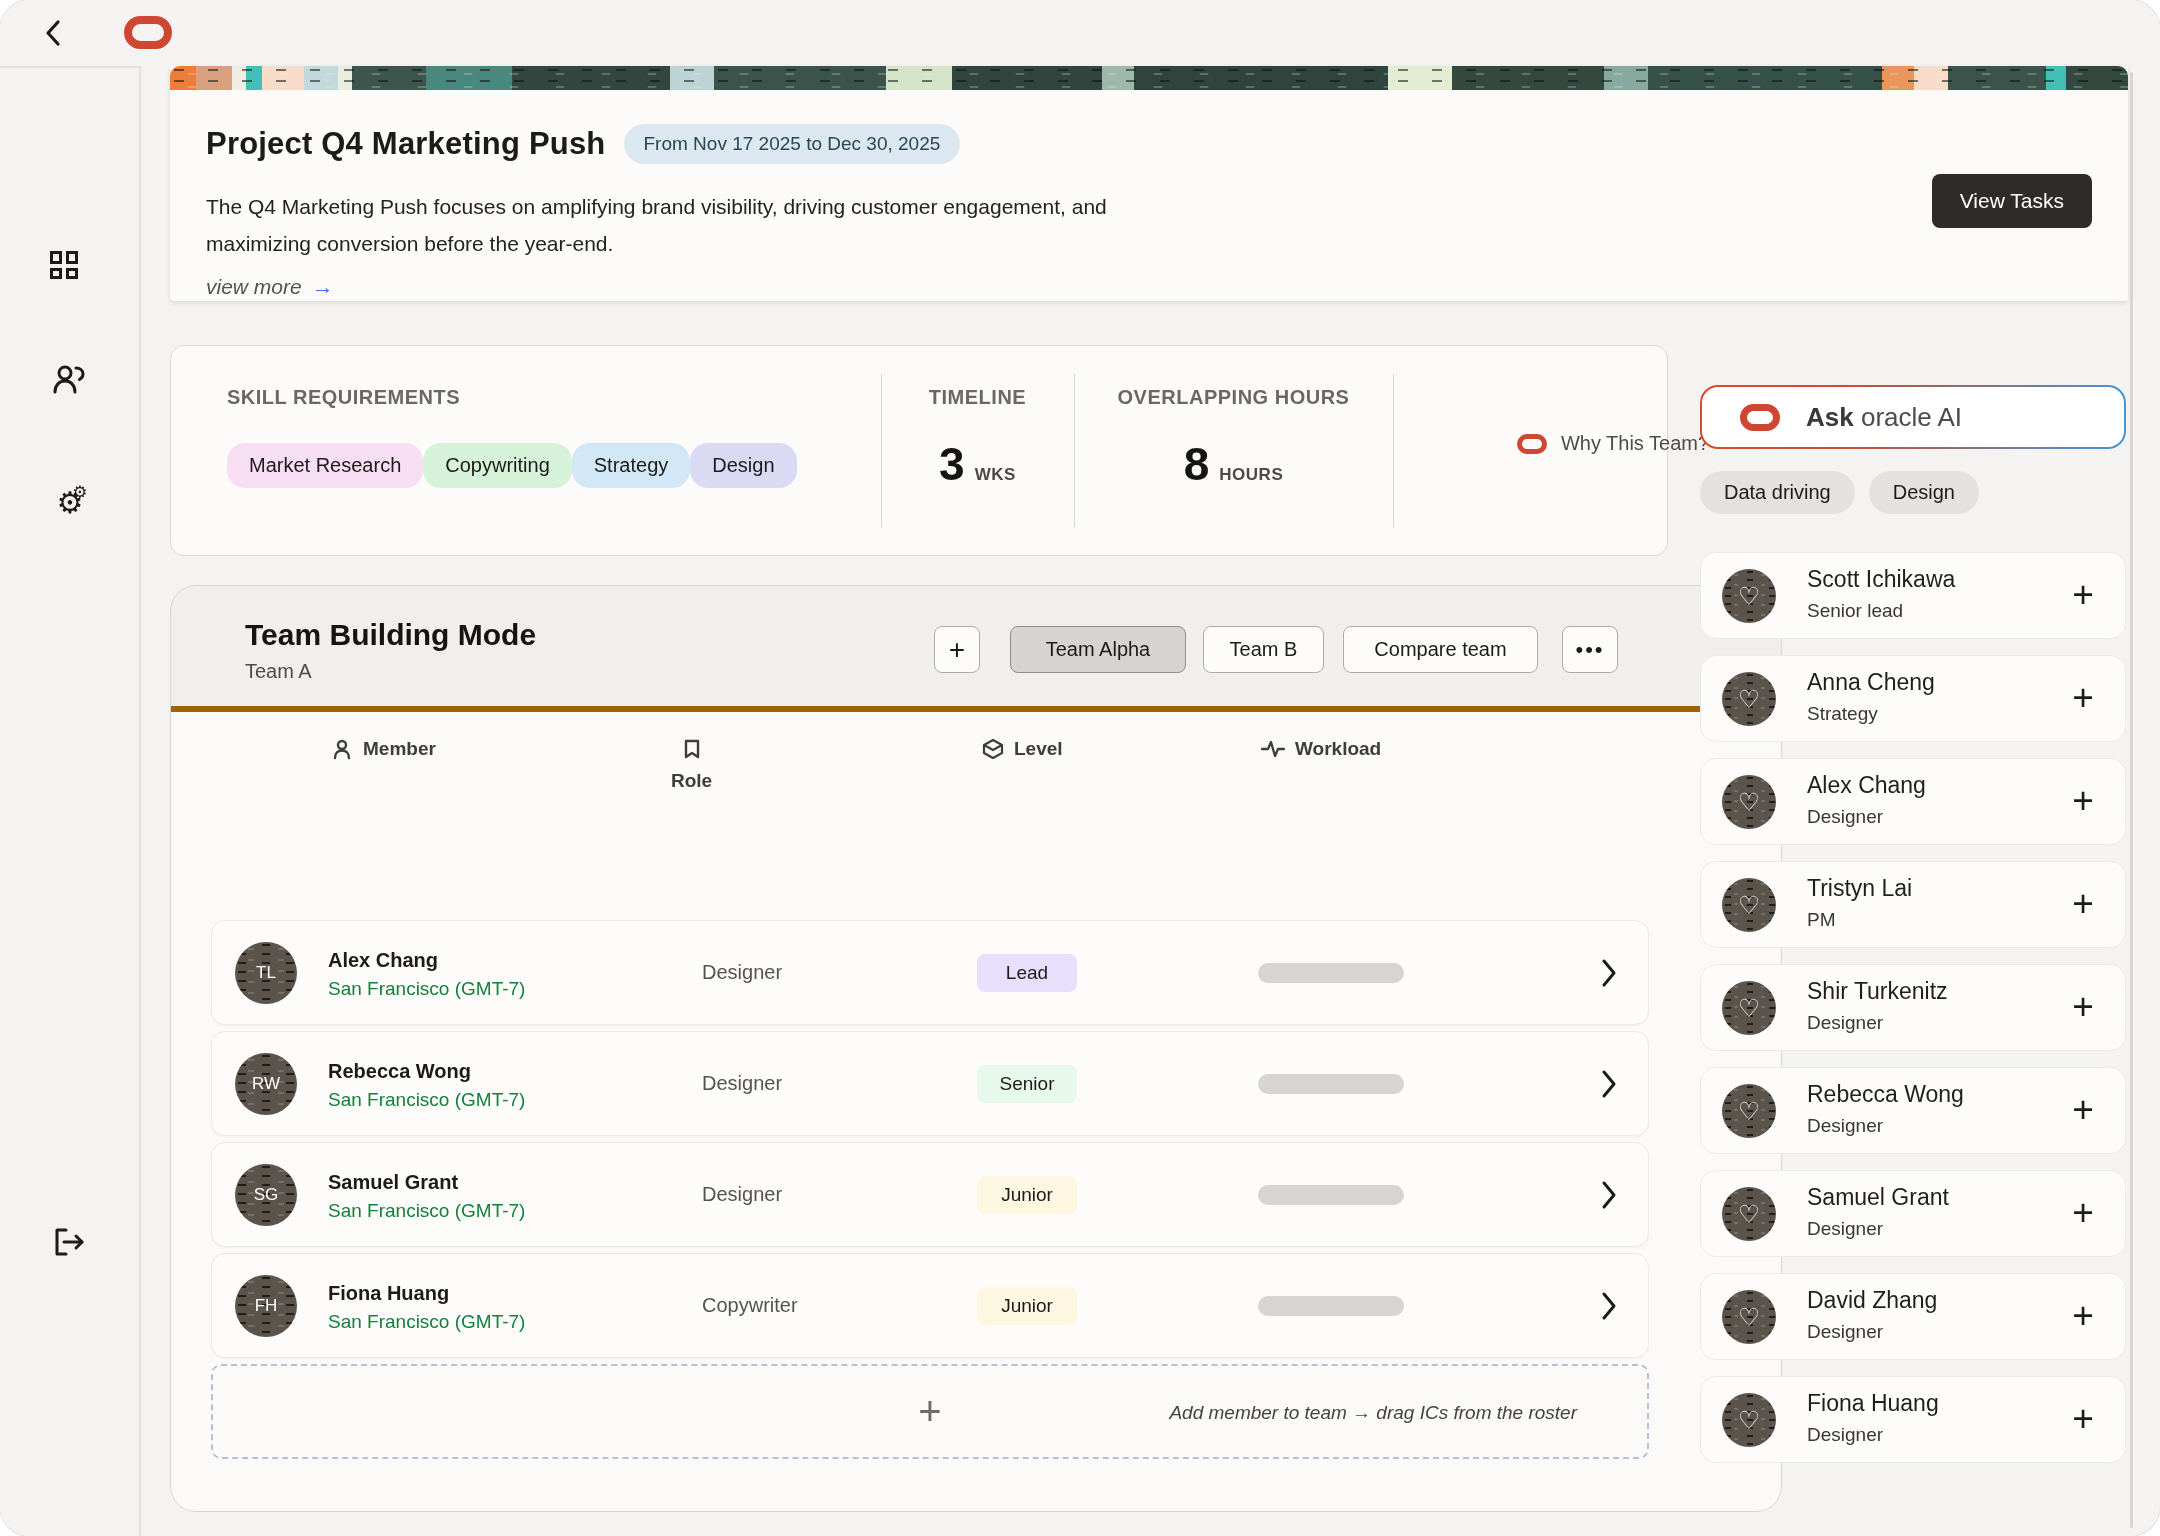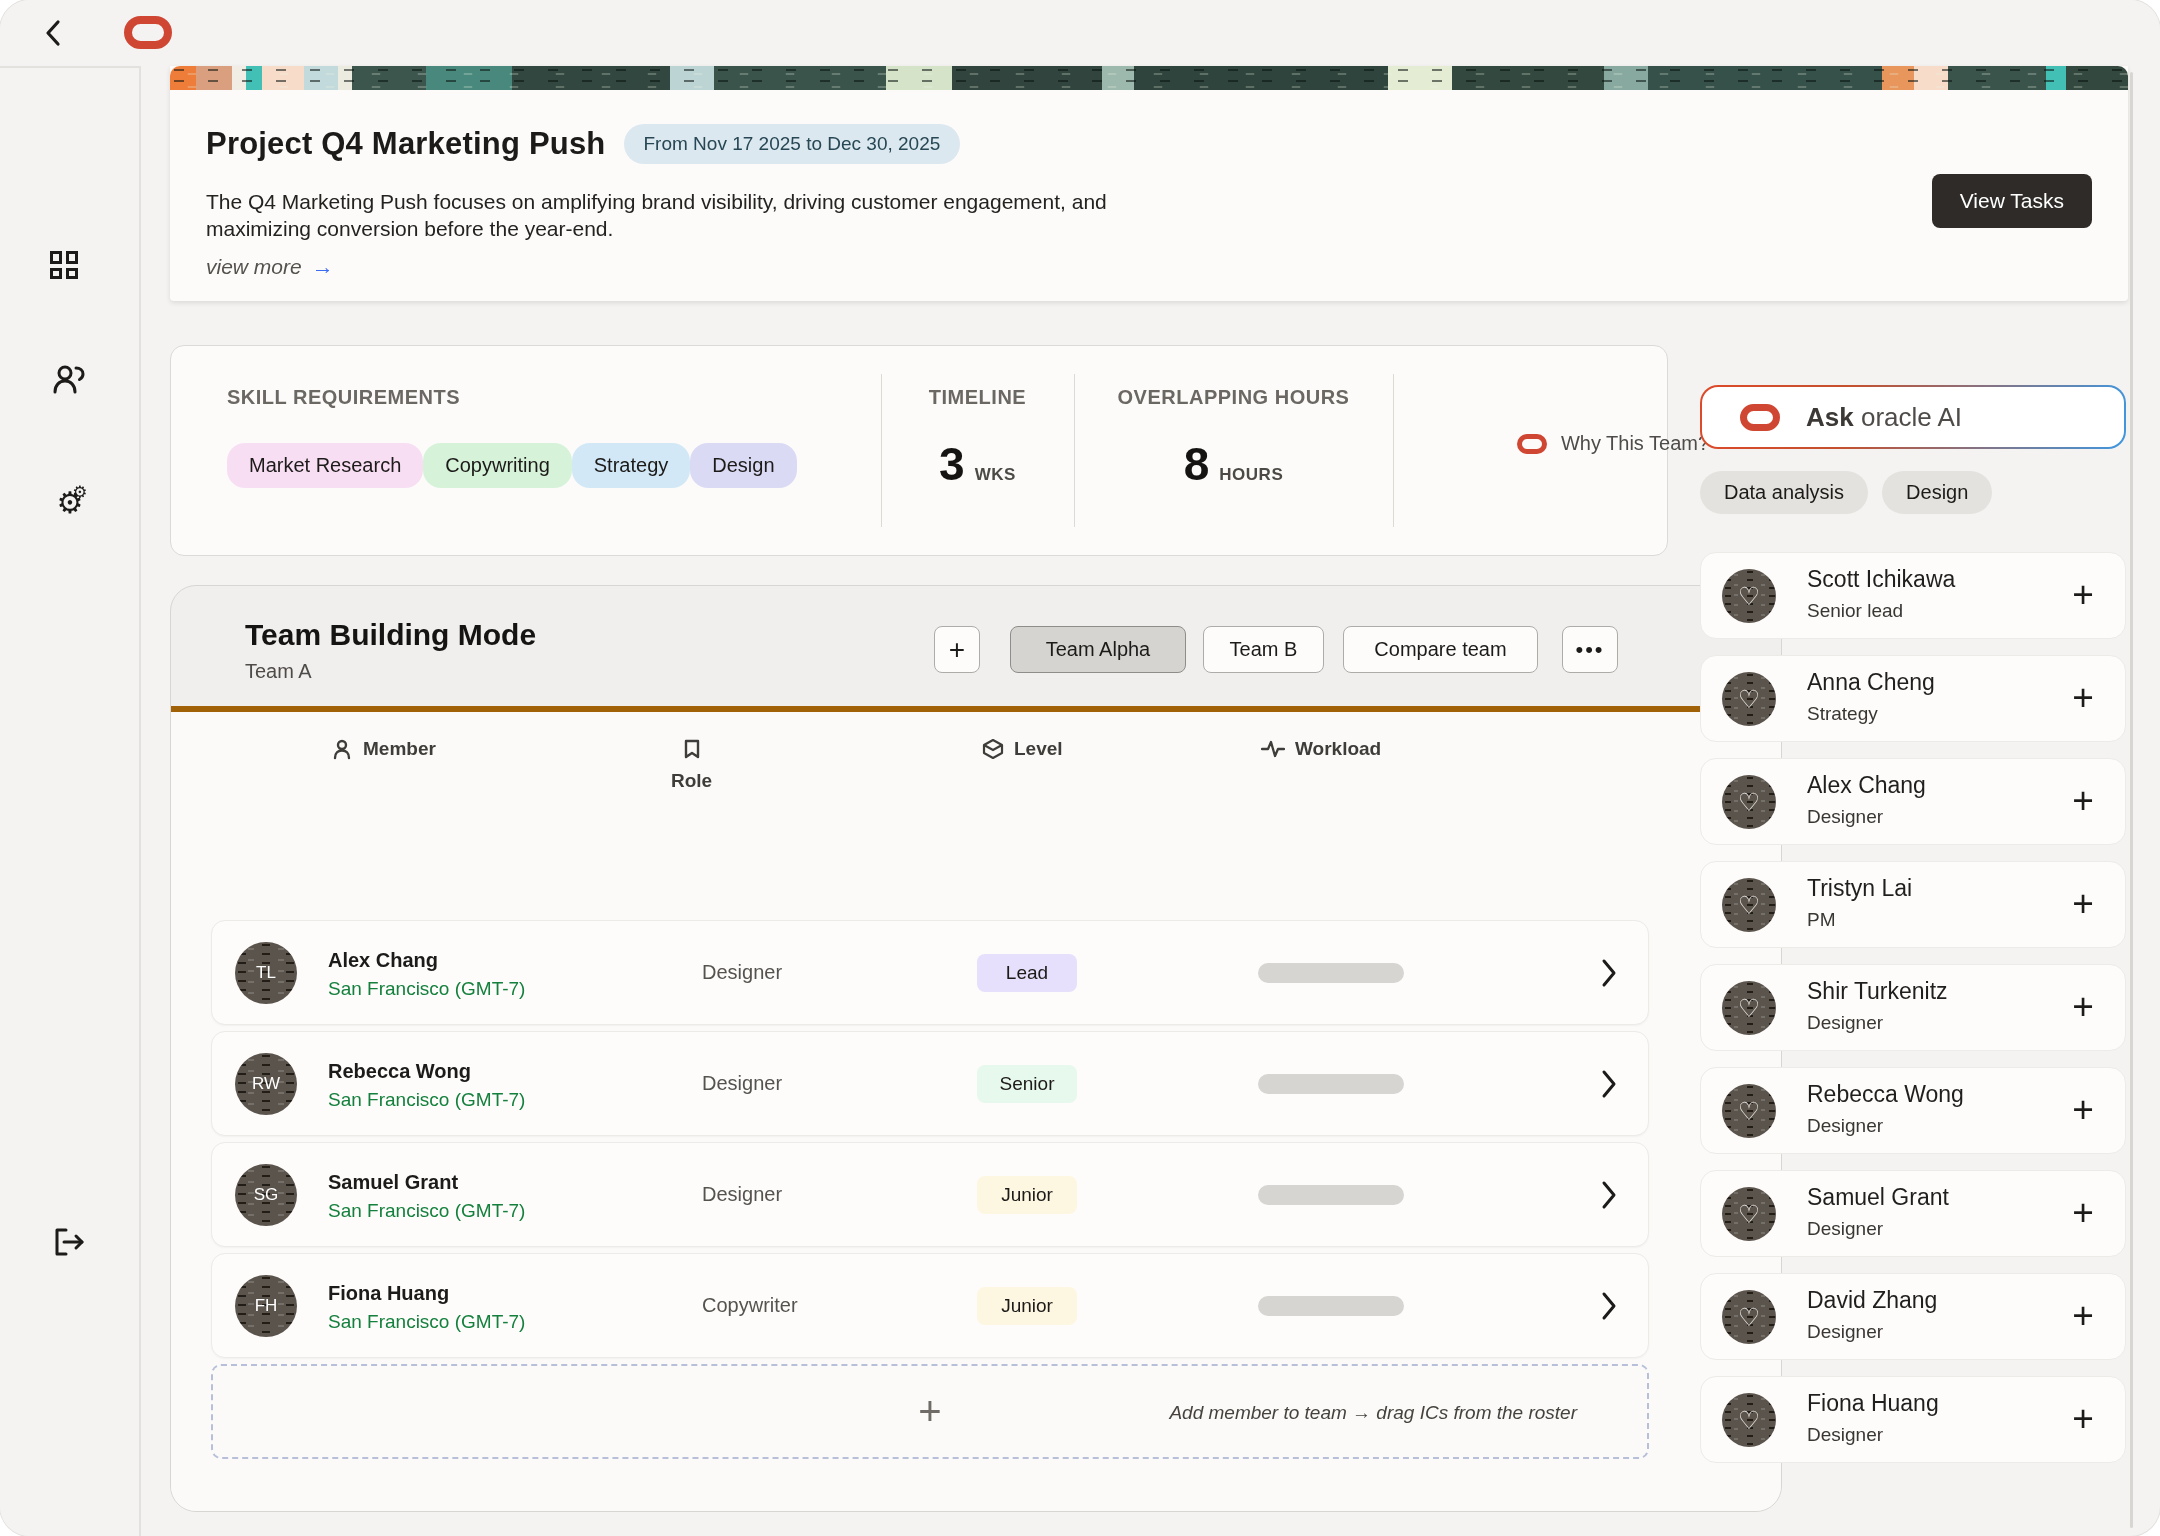--- a/index.html
+++ b/index.html
@@ -25,21 +25,21 @@
     background-color:#35493f;
     background-image:
       radial-gradient(ellipse 9px 2px at 9px 4px, rgba(8,18,14,.55) 60%, transparent 62%),
       radial-gradient(ellipse 8px 2px at 22px 8px, rgba(235,242,225,.25) 60%, transparent 62%),
       linear-gradient(90deg,#ee7d39 0 26px,#d99f7e 26px 62px,#f2ede4 62px 76px,#43c0b6 76px 92px,#f8dcca 92px 134px,#c2dadb 134px 168px,#ecebe0 168px 182px,#3c564e 182px 256px,#49897d 256px 342px,#32473f 342px 500px,#bcd4d4 500px 544px,#3a544c 544px 716px,#d5e3c9 716px 782px,#31453e 782px 932px,#9db8ad 932px 964px,#2f443c 964px 1218px,#e4ecd3 1218px 1282px,#33483f 1282px 1434px,#87a9a0 1434px 1478px,#36504a 1478px 1712px,#e8965c 1712px 1744px,#f7dcca 1744px 1778px,#3a544c 1778px 1876px,#43c0b6 1876px 1896px,#33483f 1896px 1958px);
     background-size:34px 11px,46px 13px,100% 100%;}
   .header-body{position:absolute;top:58px;left:36px;right:36px;}
   .title-row{display:flex;align-items:center;gap:18px;}
   .page-title{font-size:31px;font-weight:700;color:#1d1b19;letter-spacing:.2px;}
   .date-badge{background:#dce8ef;color:#274754;font-size:19px;padding:9px 20px;border-radius:999px;white-space:nowrap;}
-  .desc{margin-top:24px;max-width:990px;font-size:21px;line-height:27px;color:#252320;}
+  .desc{margin-top:24px;max-width:990px;font-size:21px;line-height:37px;color:#252320;}
   .view-more{margin-top:12px;font-size:21px;font-style:italic;color:#55524e;display:inline-flex;align-items:center;gap:10px;cursor:pointer;}
   .view-more .arr{color:#3a6bf0;font-style:normal;font-size:22px;}
   .view-tasks{position:absolute;right:36px;top:108px;background:#2f2b28;color:#fff;border:none;border-radius:8px;font-size:21px;padding:15px 28px;cursor:pointer;}
 
   
   .skill-card{position:absolute;left:170px;top:345px;width:1498px;height:211px;background:#fcfbfa;border:1px solid #dcdad7;border-radius:14px;}
   .skill-label,.col-label{color:#6b6864;font-weight:700;letter-spacing:.5px;font-size:20px;}
   .skill-label{position:absolute;left:56px;top:40px;}
   .tags-row{position:absolute;left:56px;top:97px;display:flex;gap:0;}
   .skill-tag{padding:11px 22px;border-radius:18px;font-size:20px;color:#1d1b19;}
@@ -297,21 +297,21 @@
   </section>
 
   <aside class="ai-panel">
     <div class="ask-wrap">
       <div class="ask-inner">
         <span class="ask-logo"></span>
         <span class="ask-text"><b>Ask</b><span> oracle AI</span></span>
       </div>
     </div>
     <div class="filters">
-      <button class="filter-pill">Data analysis</button>
+      <button class="filter-pill">Data driving</button>
       <button class="filter-pill">Design</button>
     </div>
     <div class="roster">
       <div class="roster-card">
         <span class="r-avatar">
             <span>♡</span>
           </span>
         <span class="r-name">Scott Ichikawa</span>
         <span class="r-role">Senior lead</span>
         <button class="r-plus">+</button>

